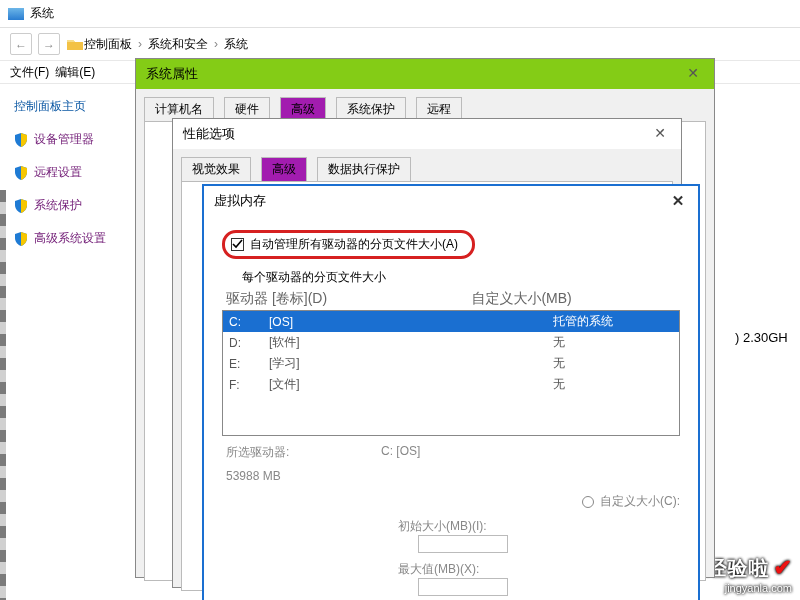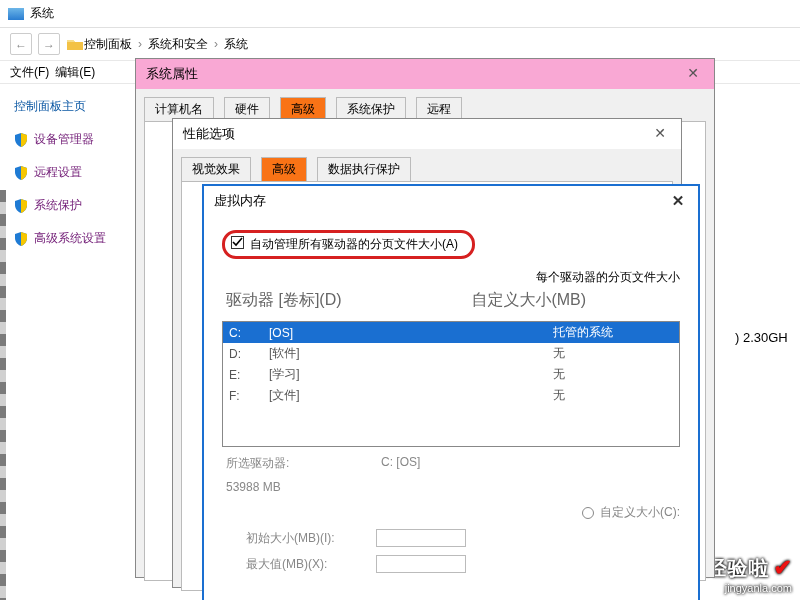--- a/index.html
+++ b/index.html
@@ -16,52 +16,52 @@
   .sidebar-item { display: flex; align-items: center; margin-bottom: 16px; font-size: 12px; color: #701a75; cursor: pointer; white-space: nowrap; }
   .shield { width: 14px; height: 14px; margin-right: 6px; display: inline-block; }
   .shield svg { width: 14px; height: 14px; display: block; }
   .main-right { position: absolute; left: 735px; top: 330px; font-size: 13px; }
 
   .dlg { position: absolute; background: #f0f0f0; border: 1px solid #888; }
   .dlg-title { height: 30px; display: flex; align-items: center; padding: 0 10px; background: #fff; font-size: 13px; position: relative; }
   .dlg-close { position: absolute; right: 4px; top: 2px; width: 34px; height: 24px; display: flex; align-items: center; justify-content: center; font-size: 14px; color: #555; }
   .tabs { display: flex; padding: 8px 8px 0 8px; gap: 11px; }
   .tab { padding: 3px 10px; border: 1px solid #bbb; border-bottom: none; background: #f0f0f0; font-size: 12px; margin-right: -1px; position: relative; }
-  .tab.active { background: #f97316; z-index: 2; }
+  .tab.active { background: #a21caf; z-index: 2; }
   .tabpage { border: 1px solid #bbb; background: #fff; margin: 0 8px 8px 8px; position: relative; }
 
   #dlg-system-props { left: 135px; top: 58px; width: 580px; height: 520px; z-index: 10; }
-  #dlg-system-props .dlg-title { background: #f9a8d4; }
+  #dlg-system-props .dlg-title { background: #84cc16; }
   #dlg-system-props .tabpage { height: 460px; }
 
   #dlg-perf-options { position: absolute; left: 172px; top: 118px; width: 510px; height: 470px; z-index: 20; background: #f0f0f0; border: 1px solid #888; }
   #dlg-perf-options .tabpage { height: 410px; }
 
   #dlg-virtual-memory { position: absolute; left: 202px; top: 184px; width: 498px; height: 532px; z-index: 30; background: #fff; border: 2px solid #1a6fd1; }
   #dlg-virtual-memory .vm-title { height: 30px; display: flex; align-items: center; padding: 0 10px; font-size: 13px; position: relative; background: #fff; }
   #dlg-virtual-memory .vm-close { position: absolute; right: 6px; top: 4px; width: 28px; height: 22px; display: flex; align-items: center; justify-content: center; font-size: 15px; font-weight: 700; color: #333; }
   .vm-body { padding: 10px 18px 0 18px; }
-  .auto-row { display: flex; align-items: flex-start; border: 3px solid #d62020; border-radius: 14px; padding: 3px 14px 3px 6px; margin: 4px 0 10px 0; width: fit-content; }
+  .auto-row { display: flex; align-items: center; border: 3px solid #d62020; border-radius: 14px; padding: 3px 14px 3px 6px; margin: 4px 0 10px 0; width: fit-content; }
   .chk { width: 13px; height: 13px; border: 1px solid #333; margin-right: 6px; display: inline-flex; align-items: center; justify-content: center; background: #fff; }
   .chk svg { width: 11px; height: 11px; }
-  .section-label { font-size: 12px; margin: 4px 0 4px 10px; text-align: right; }
-  .drive-header { display: flex; font-size: 16px; color: #666; padding: 0 4px; margin-bottom: 10px; justify-content: center; }
+  .section-label { font-size: 12px; margin: 4px 0 4px 20px; }
+  .drive-header { display: flex; font-size: 14px; color: #666; padding: 0 4px; margin-bottom: 2px; justify-content: center; }
   .drive-header > :first-child { flex: 1.2; }
   .drive-header > :last-child { flex: 1; }
   .drive-list { border: 1px solid #888; height: 126px; background: #fff; position: relative; overflow: hidden; }
   .drive-row { display: flex; padding: 2px 6px; font-size: 12px; align-items: center; color: #555; }
   .drive-row.sel { background: #1a6fd1; color: #fff; }
   .drive-row > :nth-child(1) { width: 40px; }
   .drive-row > :nth-child(2) { flex: 1; }
   .drive-row > :nth-child(3) { width: 120px; }
   .info-row { display: flex; font-size: 12px; color: #888; margin: 8px 0 0 4px; }
   .info-row > :first-child { width: 155px; }
   .radio-row { display: flex; align-items: center; margin: 10px 0 0 6px; font-size: 12px; color: #888; justify-content: flex-end; }
   .radio { width: 12px; height: 12px; border: 1px solid #888; border-radius: 50%; margin-right: 6px; }
-  .field-row { display: flex; align-items: center; margin: 8px 0 0 24px; font-size: 12px; color: #888; }
+  .field-row { display: flex; align-items: center; margin: 8px 0 0 24px; font-size: 12px; color: #888; flex-direction: column; }
   .field-row > :first-child { width: 130px; }
   .numbox { width: 90px; height: 18px; border: 1px solid #bbb; background: #fff; }
 
   .thin-v { position: absolute; left: 0; top: 190px; width: 6px; height: 410px; background: repeating-linear-gradient(180deg,#7a7a7a 0,#7a7a7a 12px,#d0d0d0 12px,#d0d0d0 24px); }
 
   .watermark { position: absolute; right: 8px; bottom: 6px; text-align: right; color: #fff; text-shadow: 0 0 3px #000, 0 0 3px #000; font-weight: 700; }
   .watermark .big { font-size: 20px; letter-spacing: 1px; }
   .watermark .check { color: #e11; font-size: 22px; margin-left: 4px; }
   .watermark .url { font-size: 11px; font-weight: 400; }
 

